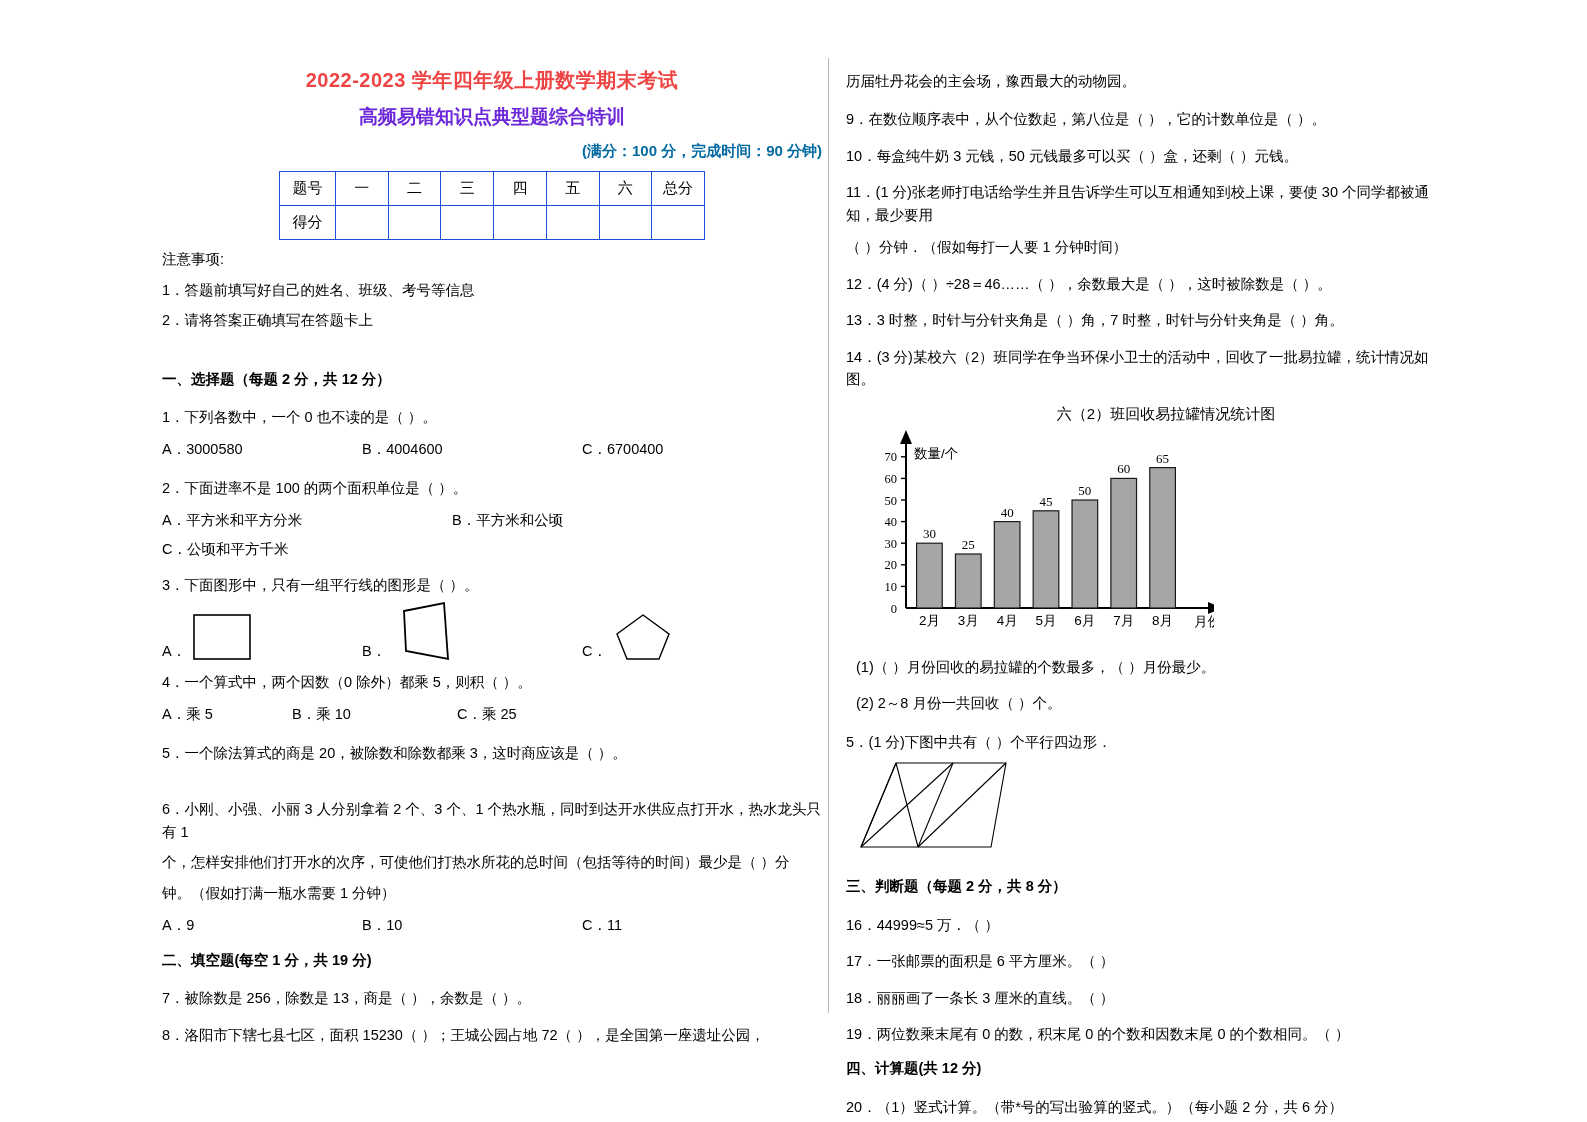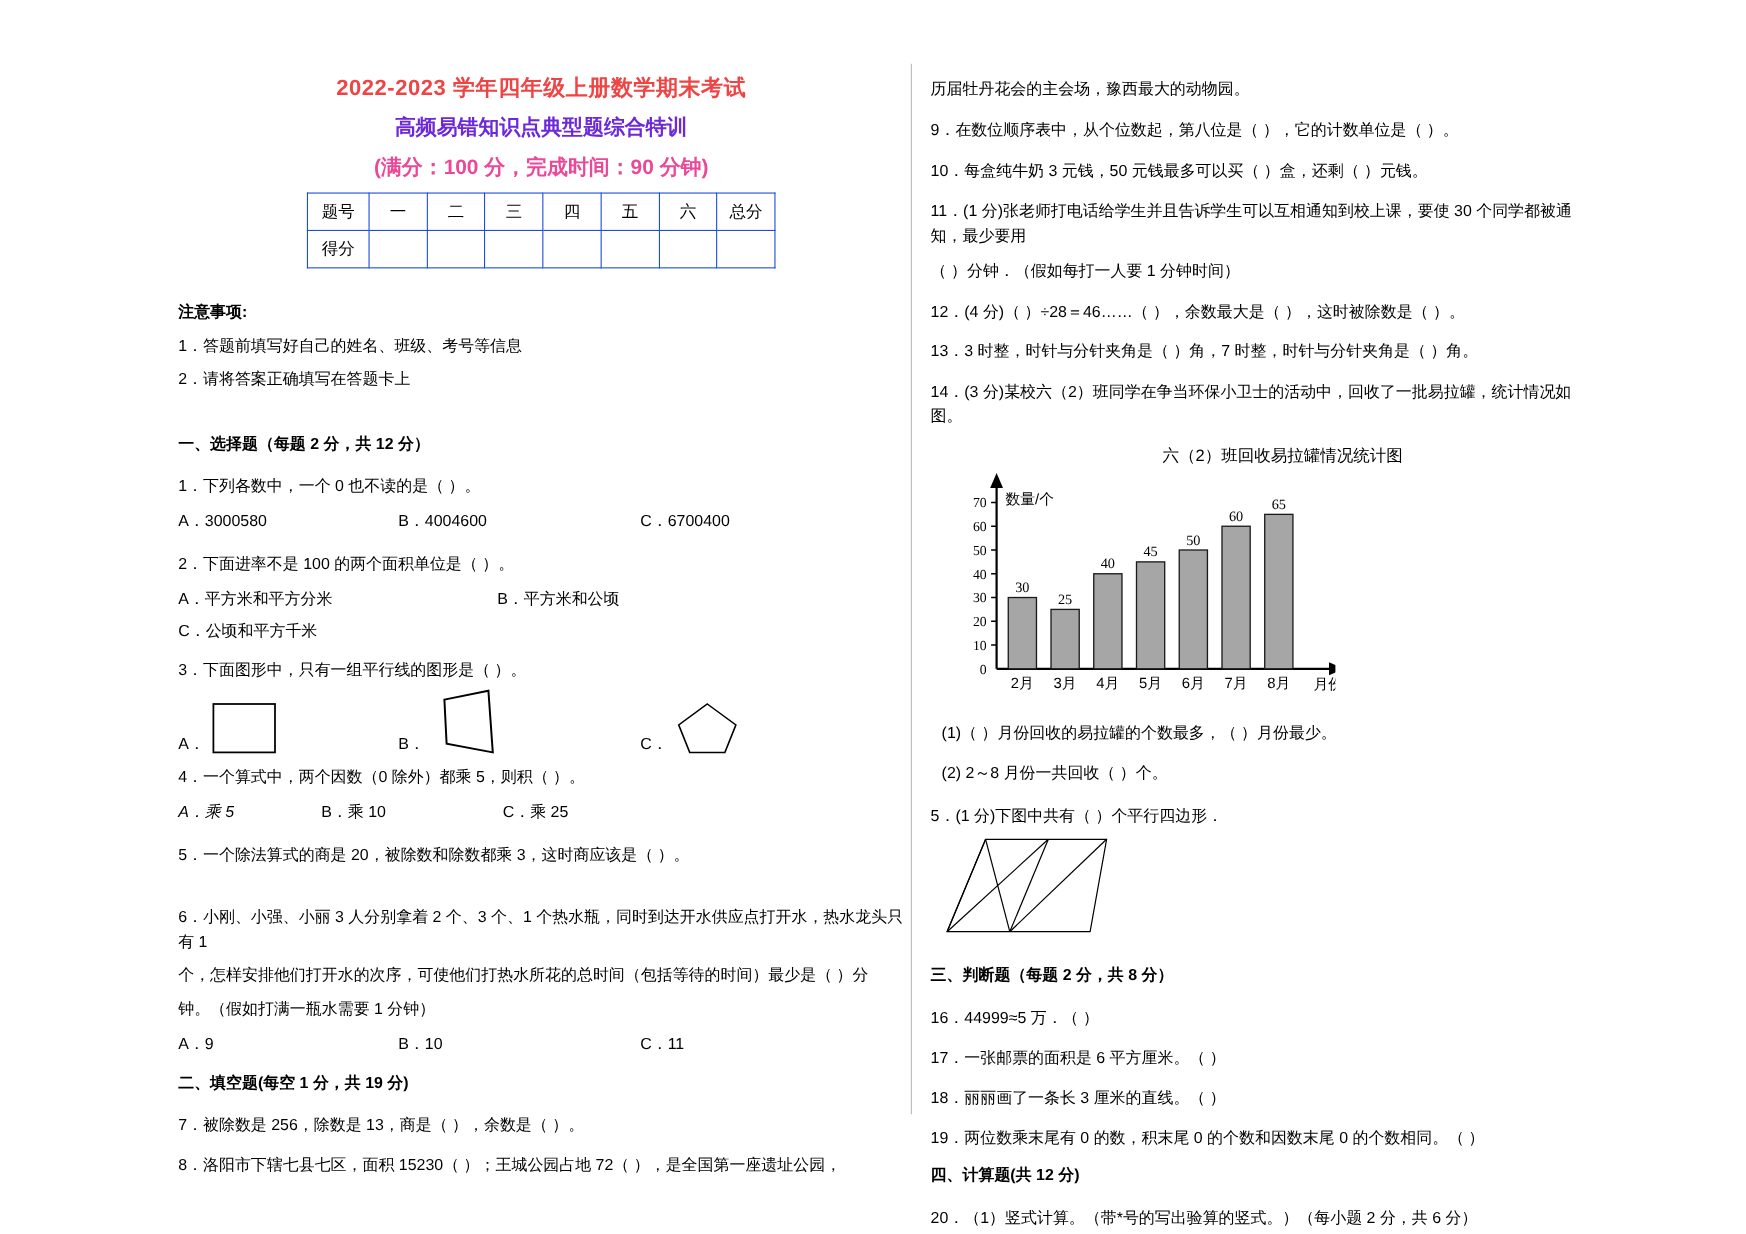--- a/index.html
+++ b/index.html
@@ -53,26 +53,27 @@
   }
   .exam-subtitle {
     color: #6d28d9;
     font-weight: bold;
     font-size: 19px;
     line-height: 1.0;
     margin: 0 0 17px 0;
     font-family: "Liberation Sans", "DejaVu Sans", sans-serif;
   }
   .exam-meta {
-    color: #ec4899;
+    color: #0369a1;
     font-weight: bold;
-    font-size: 19px;
+    font-size: 15px;
     line-height: 1.0;
     margin: 0 0 13px 0;
     font-family: "Liberation Sans", "DejaVu Sans", sans-serif;
+    text-align: right;
   }
 
   
   .score-table {
     border-collapse: collapse;
     margin: 0 auto;
     width: 426px;
     table-layout: fixed;
   }
   .score-table td {
@@ -81,24 +82,23 @@
     text-align: center;
     vertical-align: middle;
     font-size: 15px;
     font-family: "Liberation Sans", "DejaVu Sans", sans-serif;
   }
   .score-table td.hdr { width: 56px; }
 
   
   .notice-title {
     font-size: 14.5px;
-    margin: 33px 0 0 0;
-    line-height: 1.0;
-    font-family: "Liberation Sans", "DejaVu Sans", sans-serif;
-    font-weight: bold;
+    margin: 12px 0 0 0;
+    line-height: 1.0;
+    font-family: "Liberation Sans", "DejaVu Sans", sans-serif;
   }
   .notice-item {
     font-size: 14.5px;
     margin: 16px 0 0 0;
     line-height: 1.0;
     font-family: "Liberation Sans", "DejaVu Sans", sans-serif;
   }
   .section-head {
     font-weight: bold;
     font-size: 14.5px;
@@ -117,21 +117,21 @@
     margin: 0;
     line-height: 1.0;
     display: flex;
     font-family: "Liberation Sans", "DejaVu Sans", sans-serif;
   }
   .opt-a { width: 200px; }
   .opt-b { width: 220px; }
   .opt-c { width: 200px; }
   .opts-wide .opt-a { width: 290px; }
   .opts-wide .opt-b { width: 230px; }
-  .opts-narrow .opt-a { width: 130px; font-style: italic; }
+  .opts-narrow .opt-a { width: 130px; }
   .opts-narrow .opt-b { width: 165px; }
   .sp8  { height: 8px; }
   .sp10 { height: 10px; }
   .sp14 { height: 14px; }
   .sp16 { height: 16px; }
   .sp18 { height: 18px; }
   .sp20 { height: 20px; }
   .sp44 { height: 44px; }
 
   

